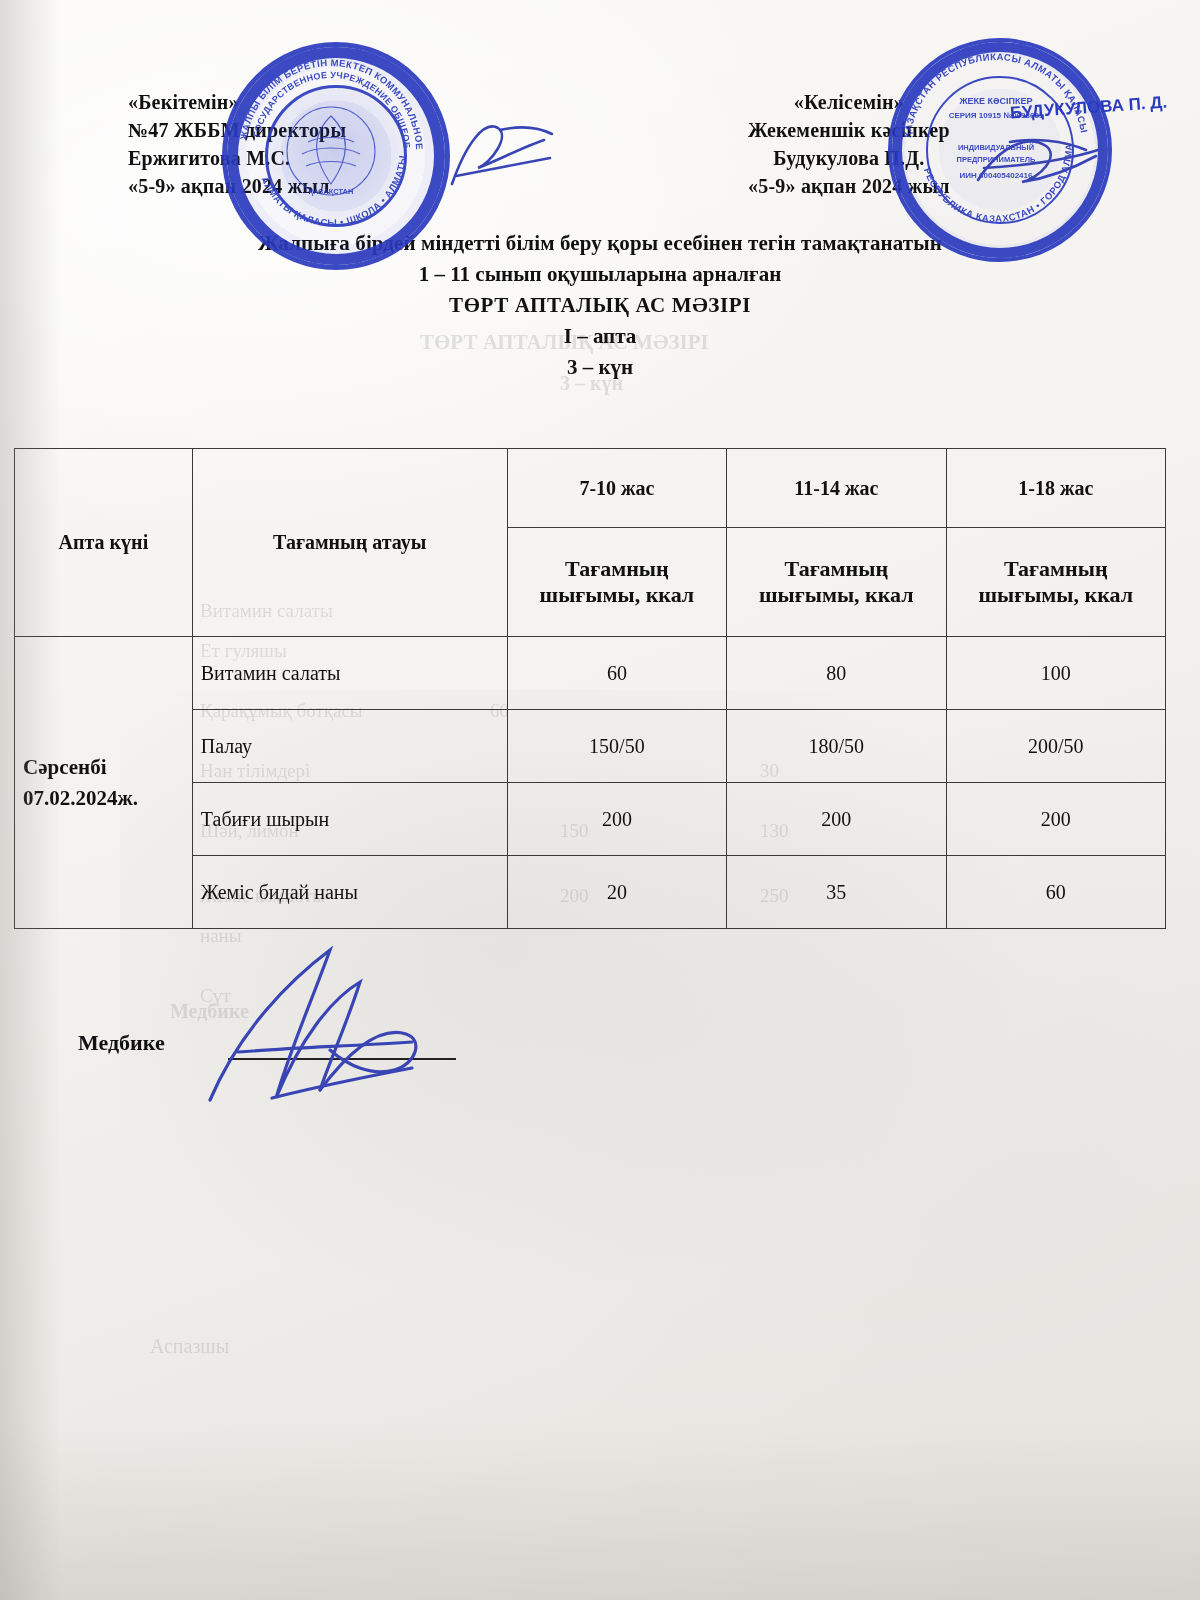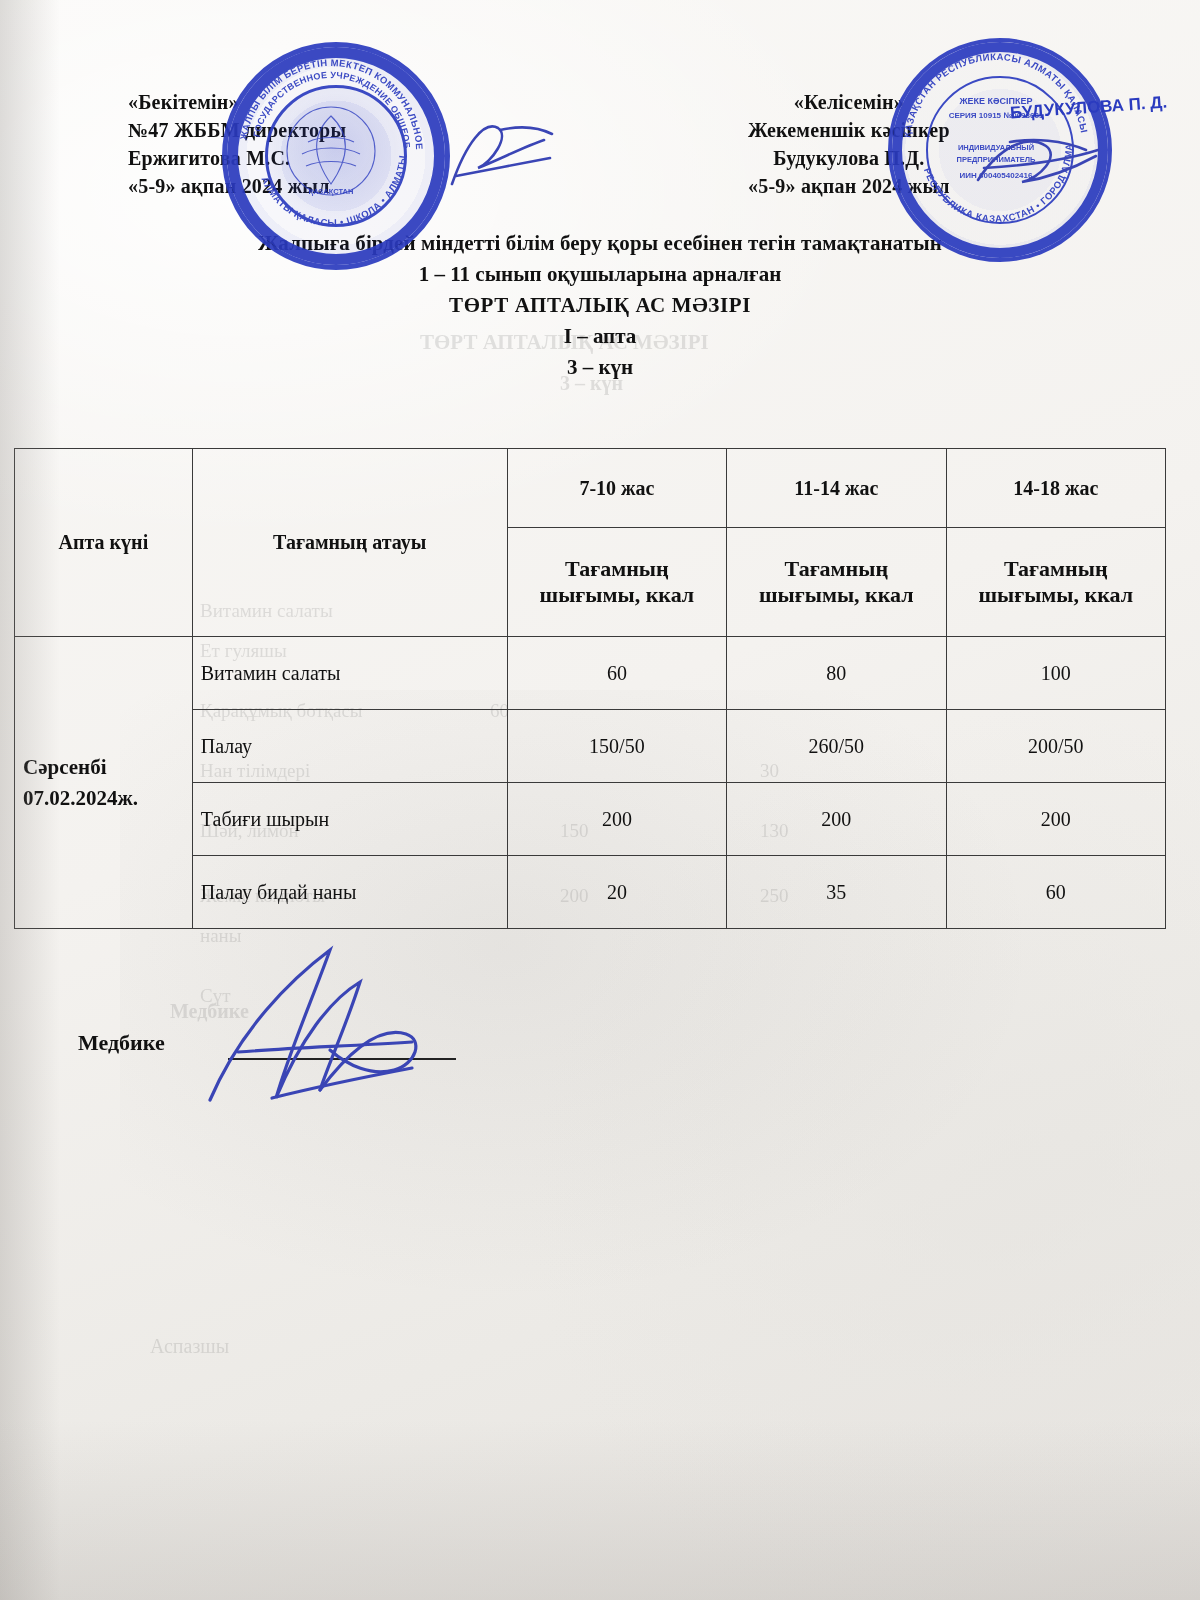--- a/index.html
+++ b/index.html
@@ -237,21 +237,21 @@
     <div class="l5">3 – күн</div>
   </div>
 
   <table class="menu">
     <thead>
       <tr>
         <th class="col-day" rowspan="2">Апта күні</th>
         <th class="col-dish" rowspan="2">Тағамның атауы</th>
         <th class="col-num age-head">7-10 жас</th>
         <th class="col-num age-head">11-14 жас</th>
-        <th class="col-num age-head">14-18 жас</th>
+        <th class="col-num age-head">1-18 жас</th>
       </tr>
       <tr>
         <th class="col-num out-head">
           <div>Тағамның</div>
           <div>шығымы, ккал</div>
         </th>
         <th class="col-num out-head">
           <div>Тағамның</div>
           <div>шығымы, ккал</div>
         </th>
@@ -268,31 +268,31 @@
           <div>07.02.2024ж.</div>
         </td>
         <td class="dish">Витамин салаты</td>
         <td class="val">60</td>
         <td class="val">80</td>
         <td class="val">100</td>
       </tr>
       <tr>
         <td class="dish">Палау</td>
         <td class="val">150/50</td>
-        <td class="val">260/50</td>
+        <td class="val">180/50</td>
         <td class="val">200/50</td>
       </tr>
       <tr>
         <td class="dish">Табиғи шырын</td>
         <td class="val">200</td>
         <td class="val">200</td>
         <td class="val">200</td>
       </tr>
       <tr>
-        <td class="dish">Палау бидай наны</td>
+        <td class="dish">Жеміс бидай наны</td>
         <td class="val">20</td>
         <td class="val">35</td>
         <td class="val">60</td>
       </tr>
     </tbody>
   </table>
 
   <div class="nurse">Медбике</div>
   <div class="nurse-line"></div>
 

